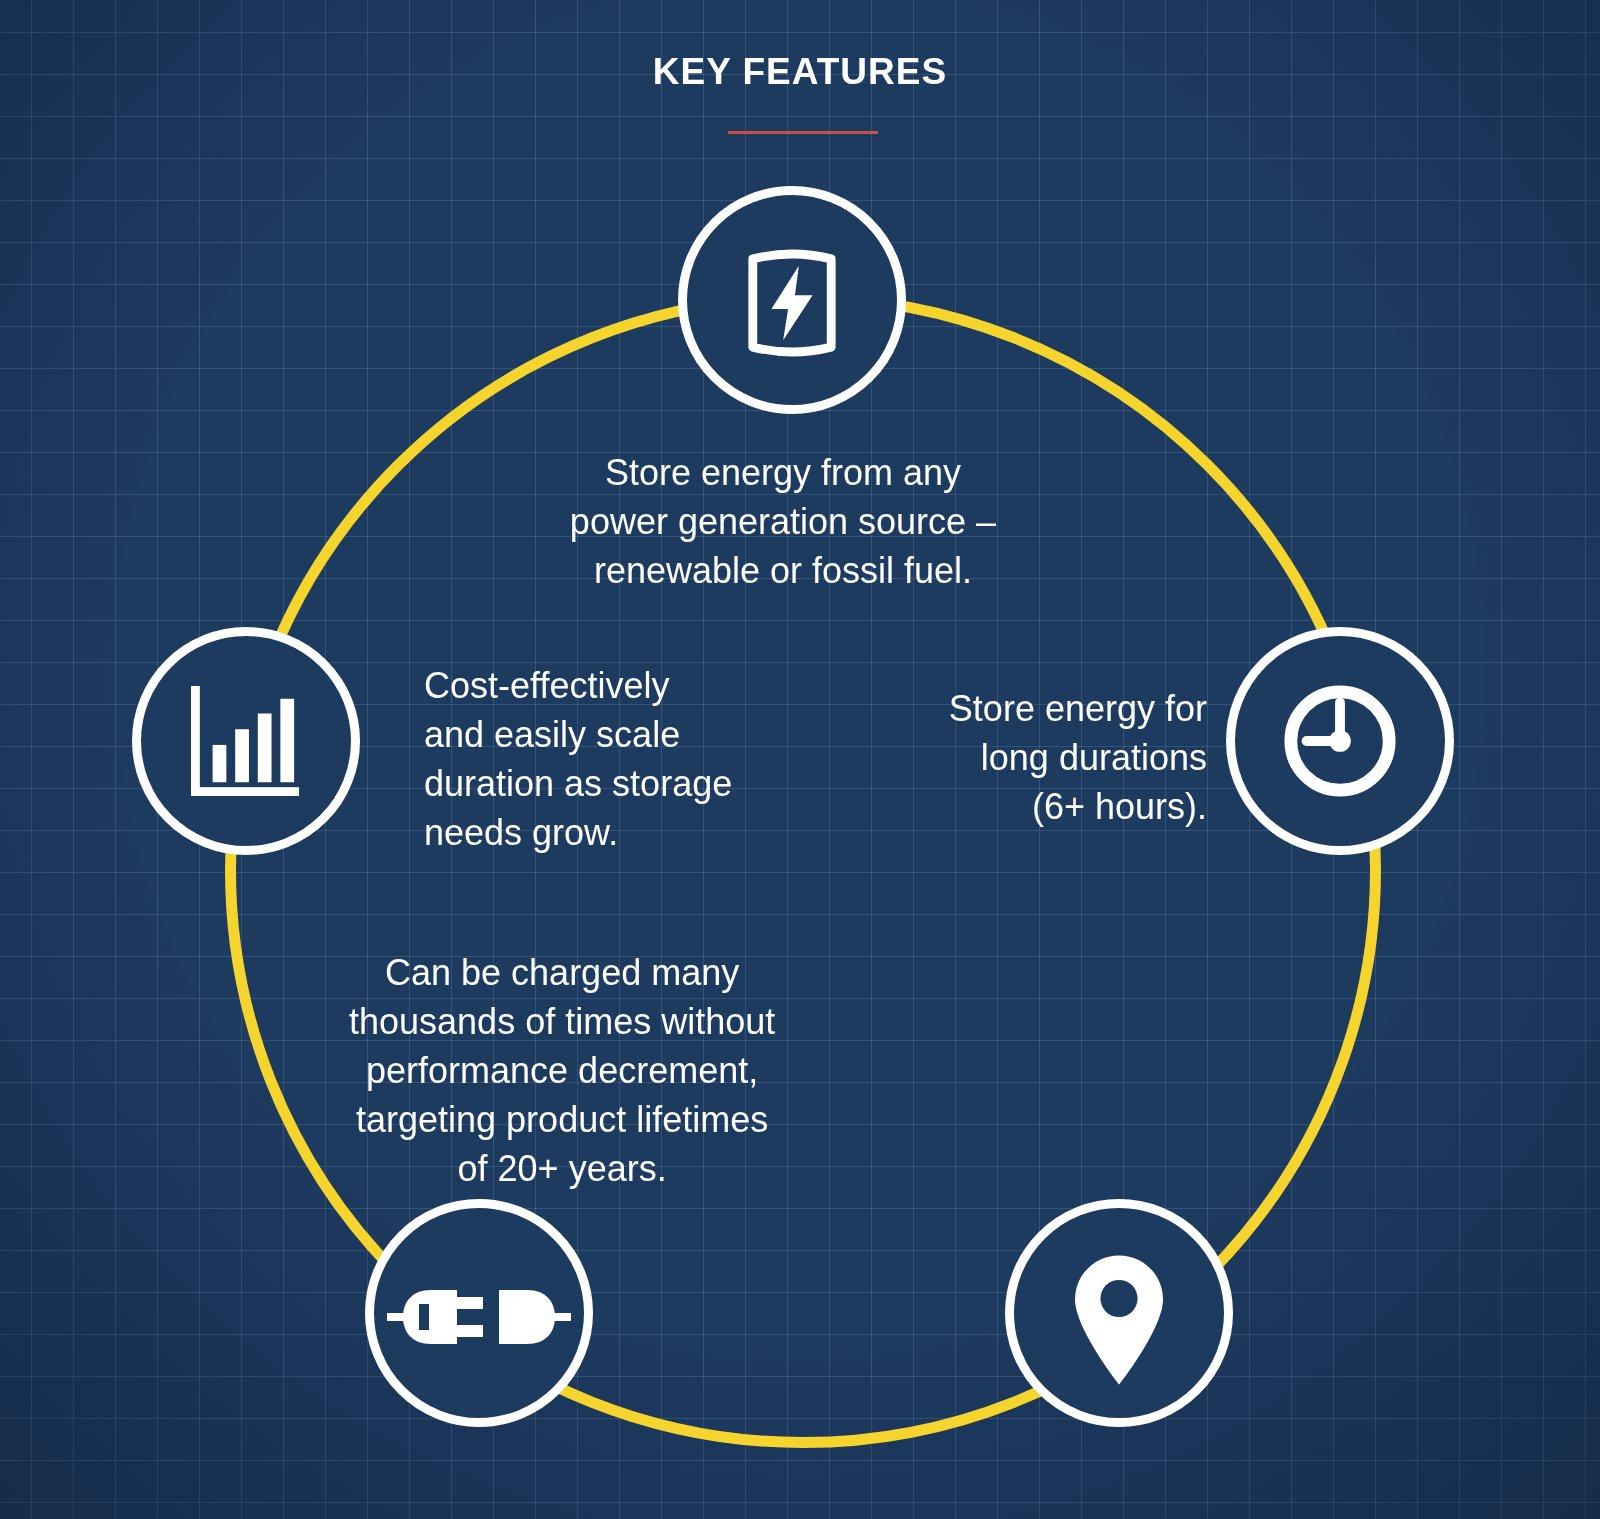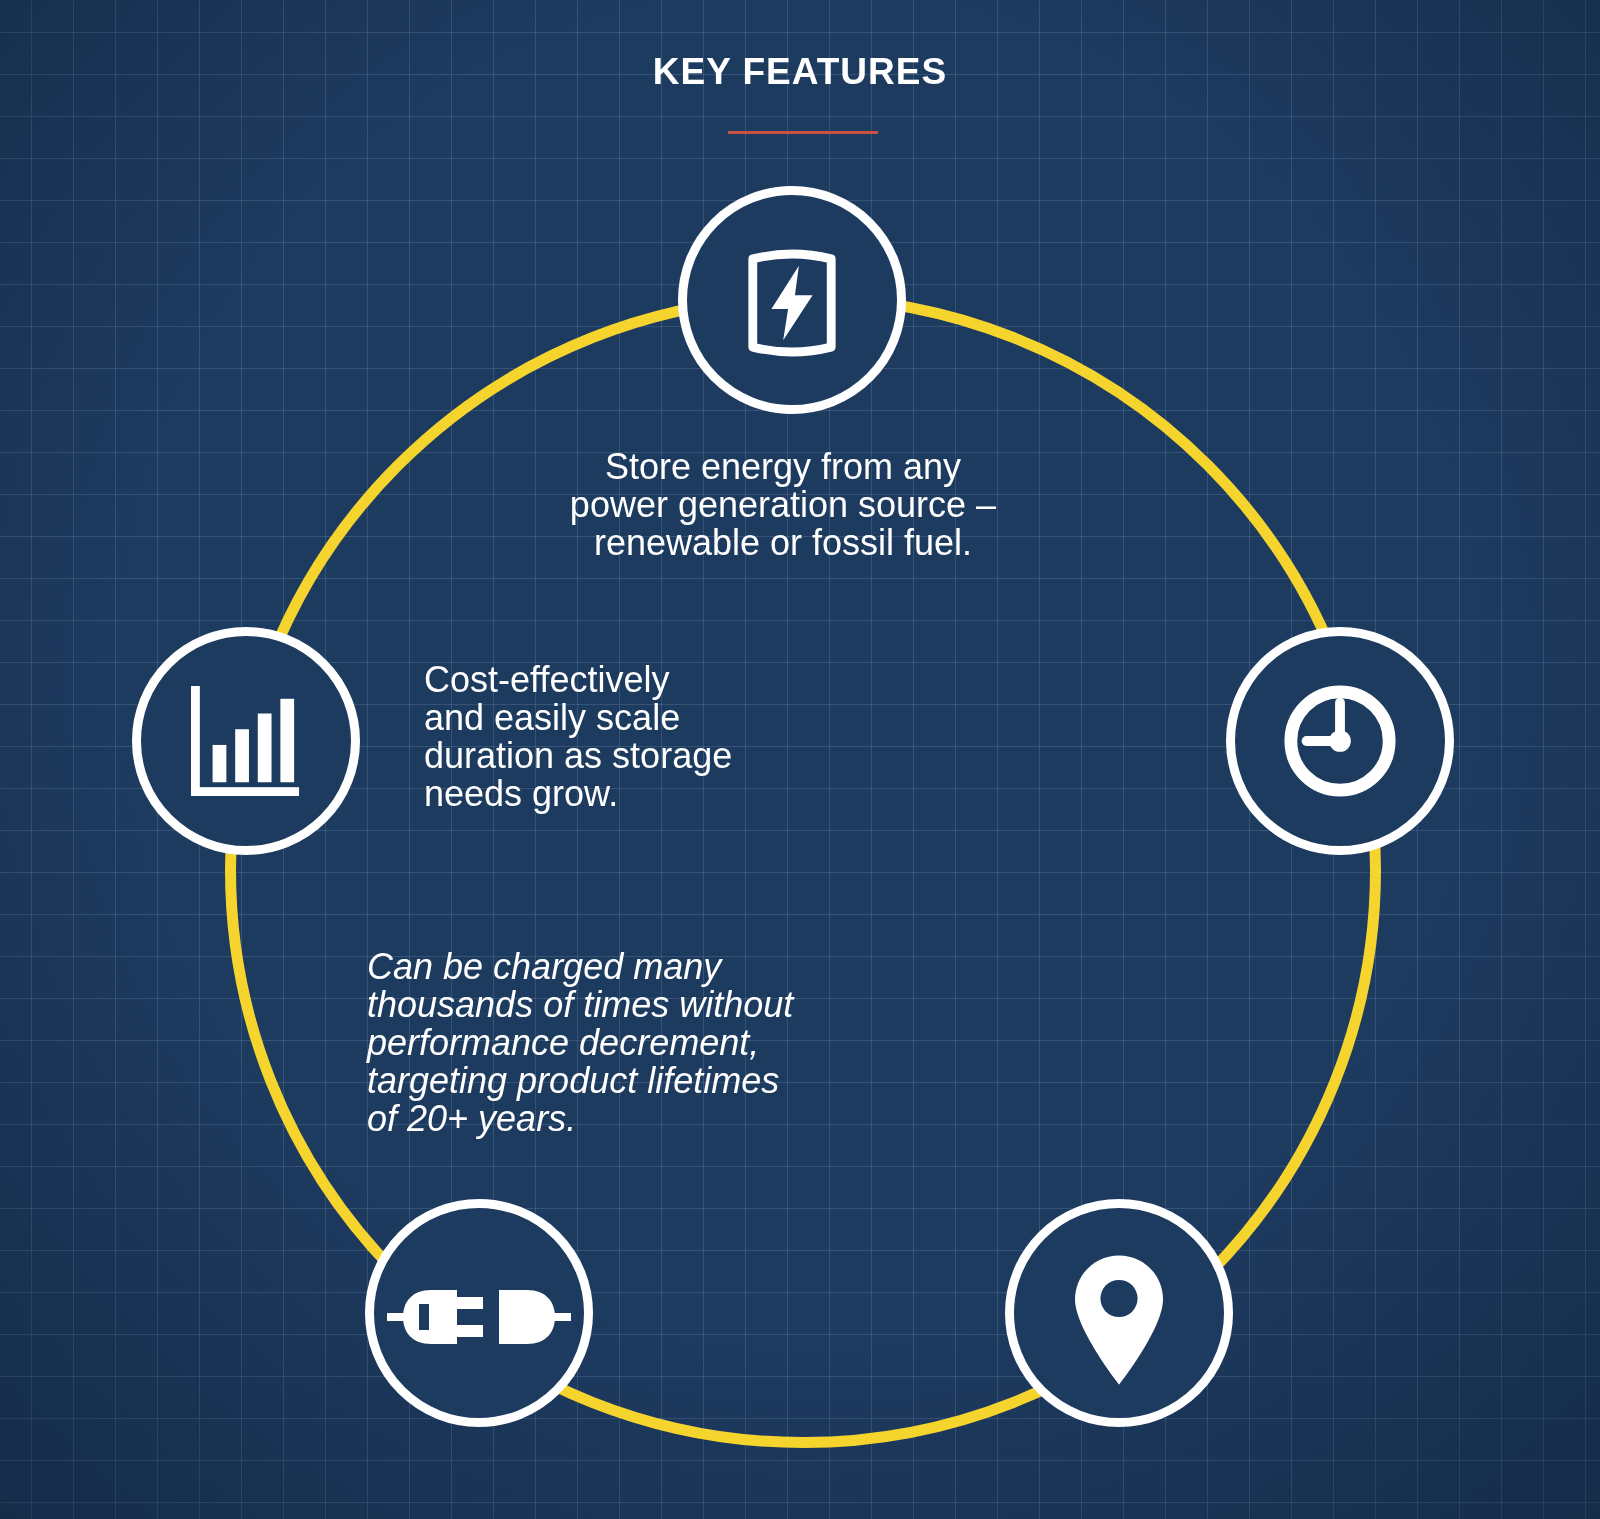--- a/index.html
+++ b/index.html
@@ -50,26 +50,26 @@
   .node-battery{left:678px;top:186px;}
   .node-clock{left:1226px;top:627px;}
   .node-chart{left:132px;top:627px;}
   .node-plug{left:365px;top:1199px;}
   .node-pin{left:1005px;top:1199px;}
   .node-battery svg{margin-top:6px;}
   .node-plug svg{margin-top:8px;}
   .node-pin svg{margin-top:14px;}
   .feature-text{
     position:absolute;z-index:2;
-    font-size:36px;line-height:38px;white-space:pre-line;
+    font-size:36px;line-height:49px;white-space:pre-line;
   }
   .text-store{left:518px;top:448px;width:530px;text-align:center;}
   .text-duration{right:393px;top:684px;text-align:right;}
   .text-scale{left:424px;top:661px;text-align:left;}
-  .text-charge{left:367px;top:948px;text-align:left;font-style:italic;}
+  .text-charge{left:349px;top:948px;text-align:center;}
   .text-anywhere{right:355px;top:1036px;text-align:right;}
 </style>
 </head>
 <body>
 
 <div class="canvas">
   <div class="vignette"></div>
 
   <h1 class="page-title">KEY FEATURES</h1>
   <div class="title-divider"></div>
@@ -118,20 +118,23 @@
   <div class="node node-pin">
     <svg width="88" height="130" viewBox="0 0 90 132" aria-hidden="true">
       <path d="M45 0 C20 0 0 20 0 45 C0 75 45 132 45 132 C45 132 90 75 90 45 C90 20 70 0 45 0 Z" fill="var(--icon-white,#fff)"></path>
       <circle cx="45" cy="44" r="19" fill="var(--background,#1d3a5f)"></circle>
     </svg>
   </div>
 
   <div class="feature-text text-store">Store energy from any
 power generation source –
 renewable or fossil fuel.</div>
+  <div class="feature-text text-duration">Store energy for
+long durations
+(6+ hours).</div>
   <div class="feature-text text-scale">Cost-effectively
 and easily scale
 duration as storage
 needs grow.</div>
   <div class="feature-text text-charge">Can be charged many
 thousands of times without
 performance decrement,
 targeting product lifetimes
 of 20+ years.</div>
 </div>

